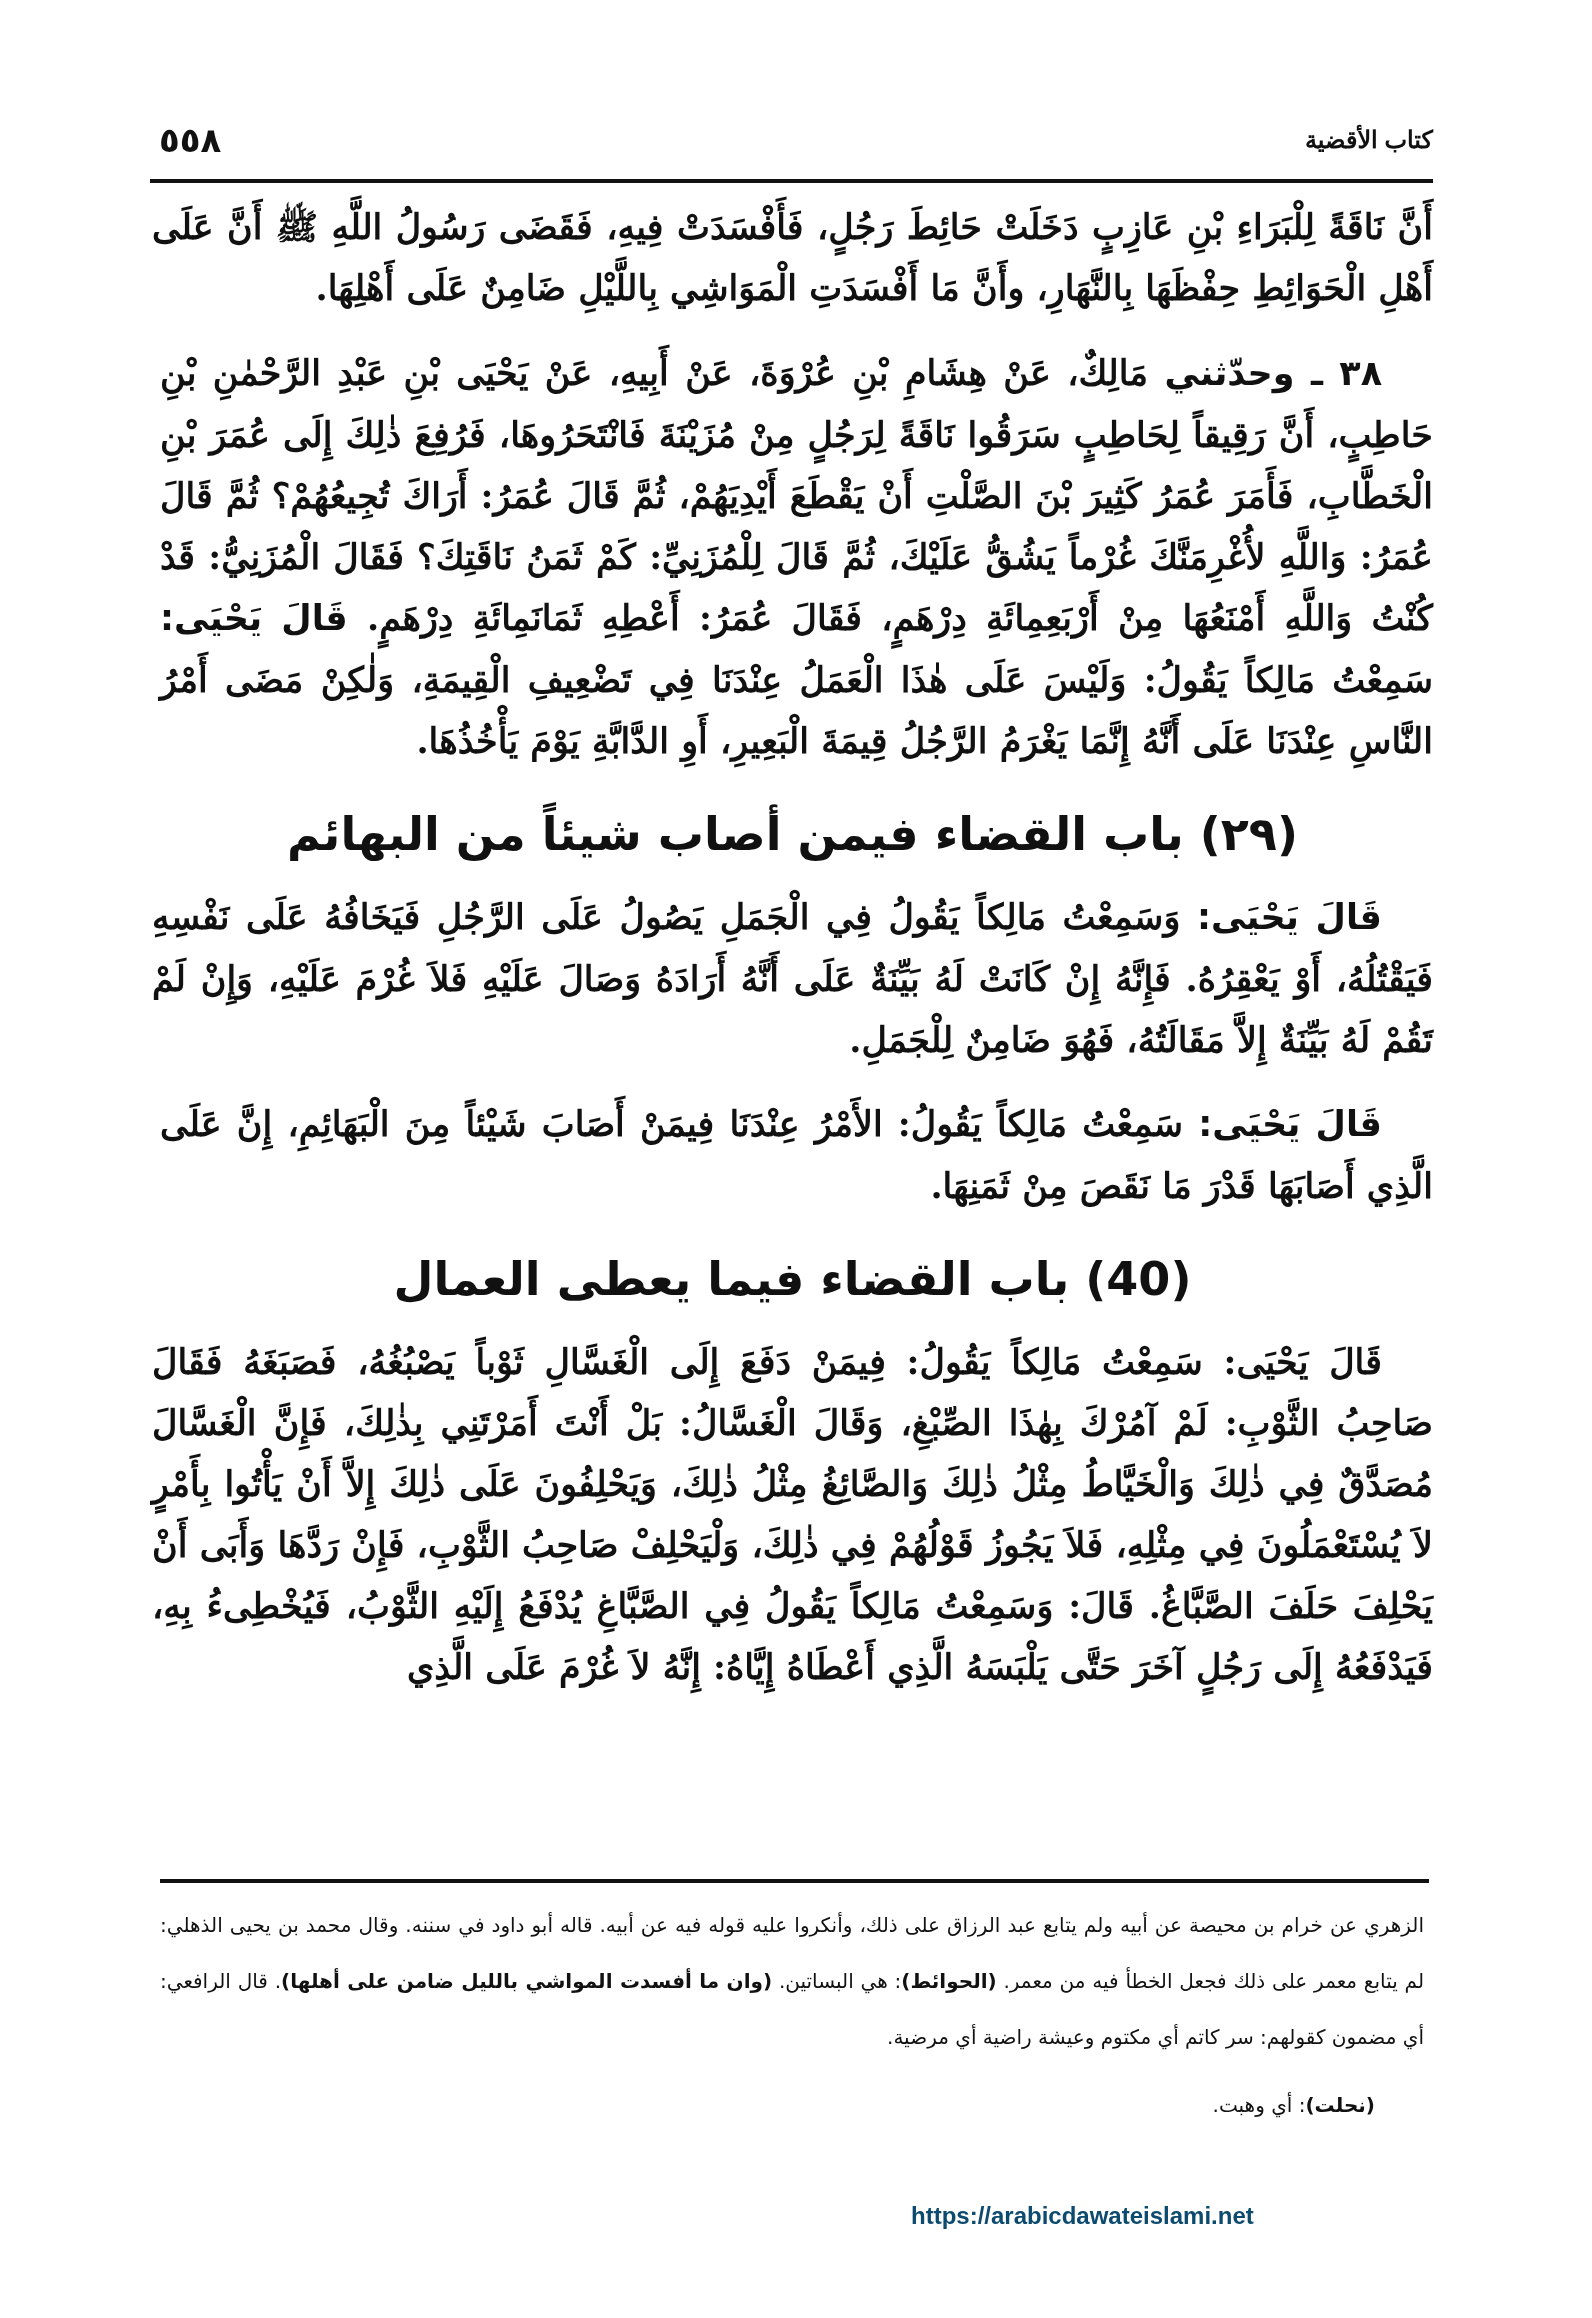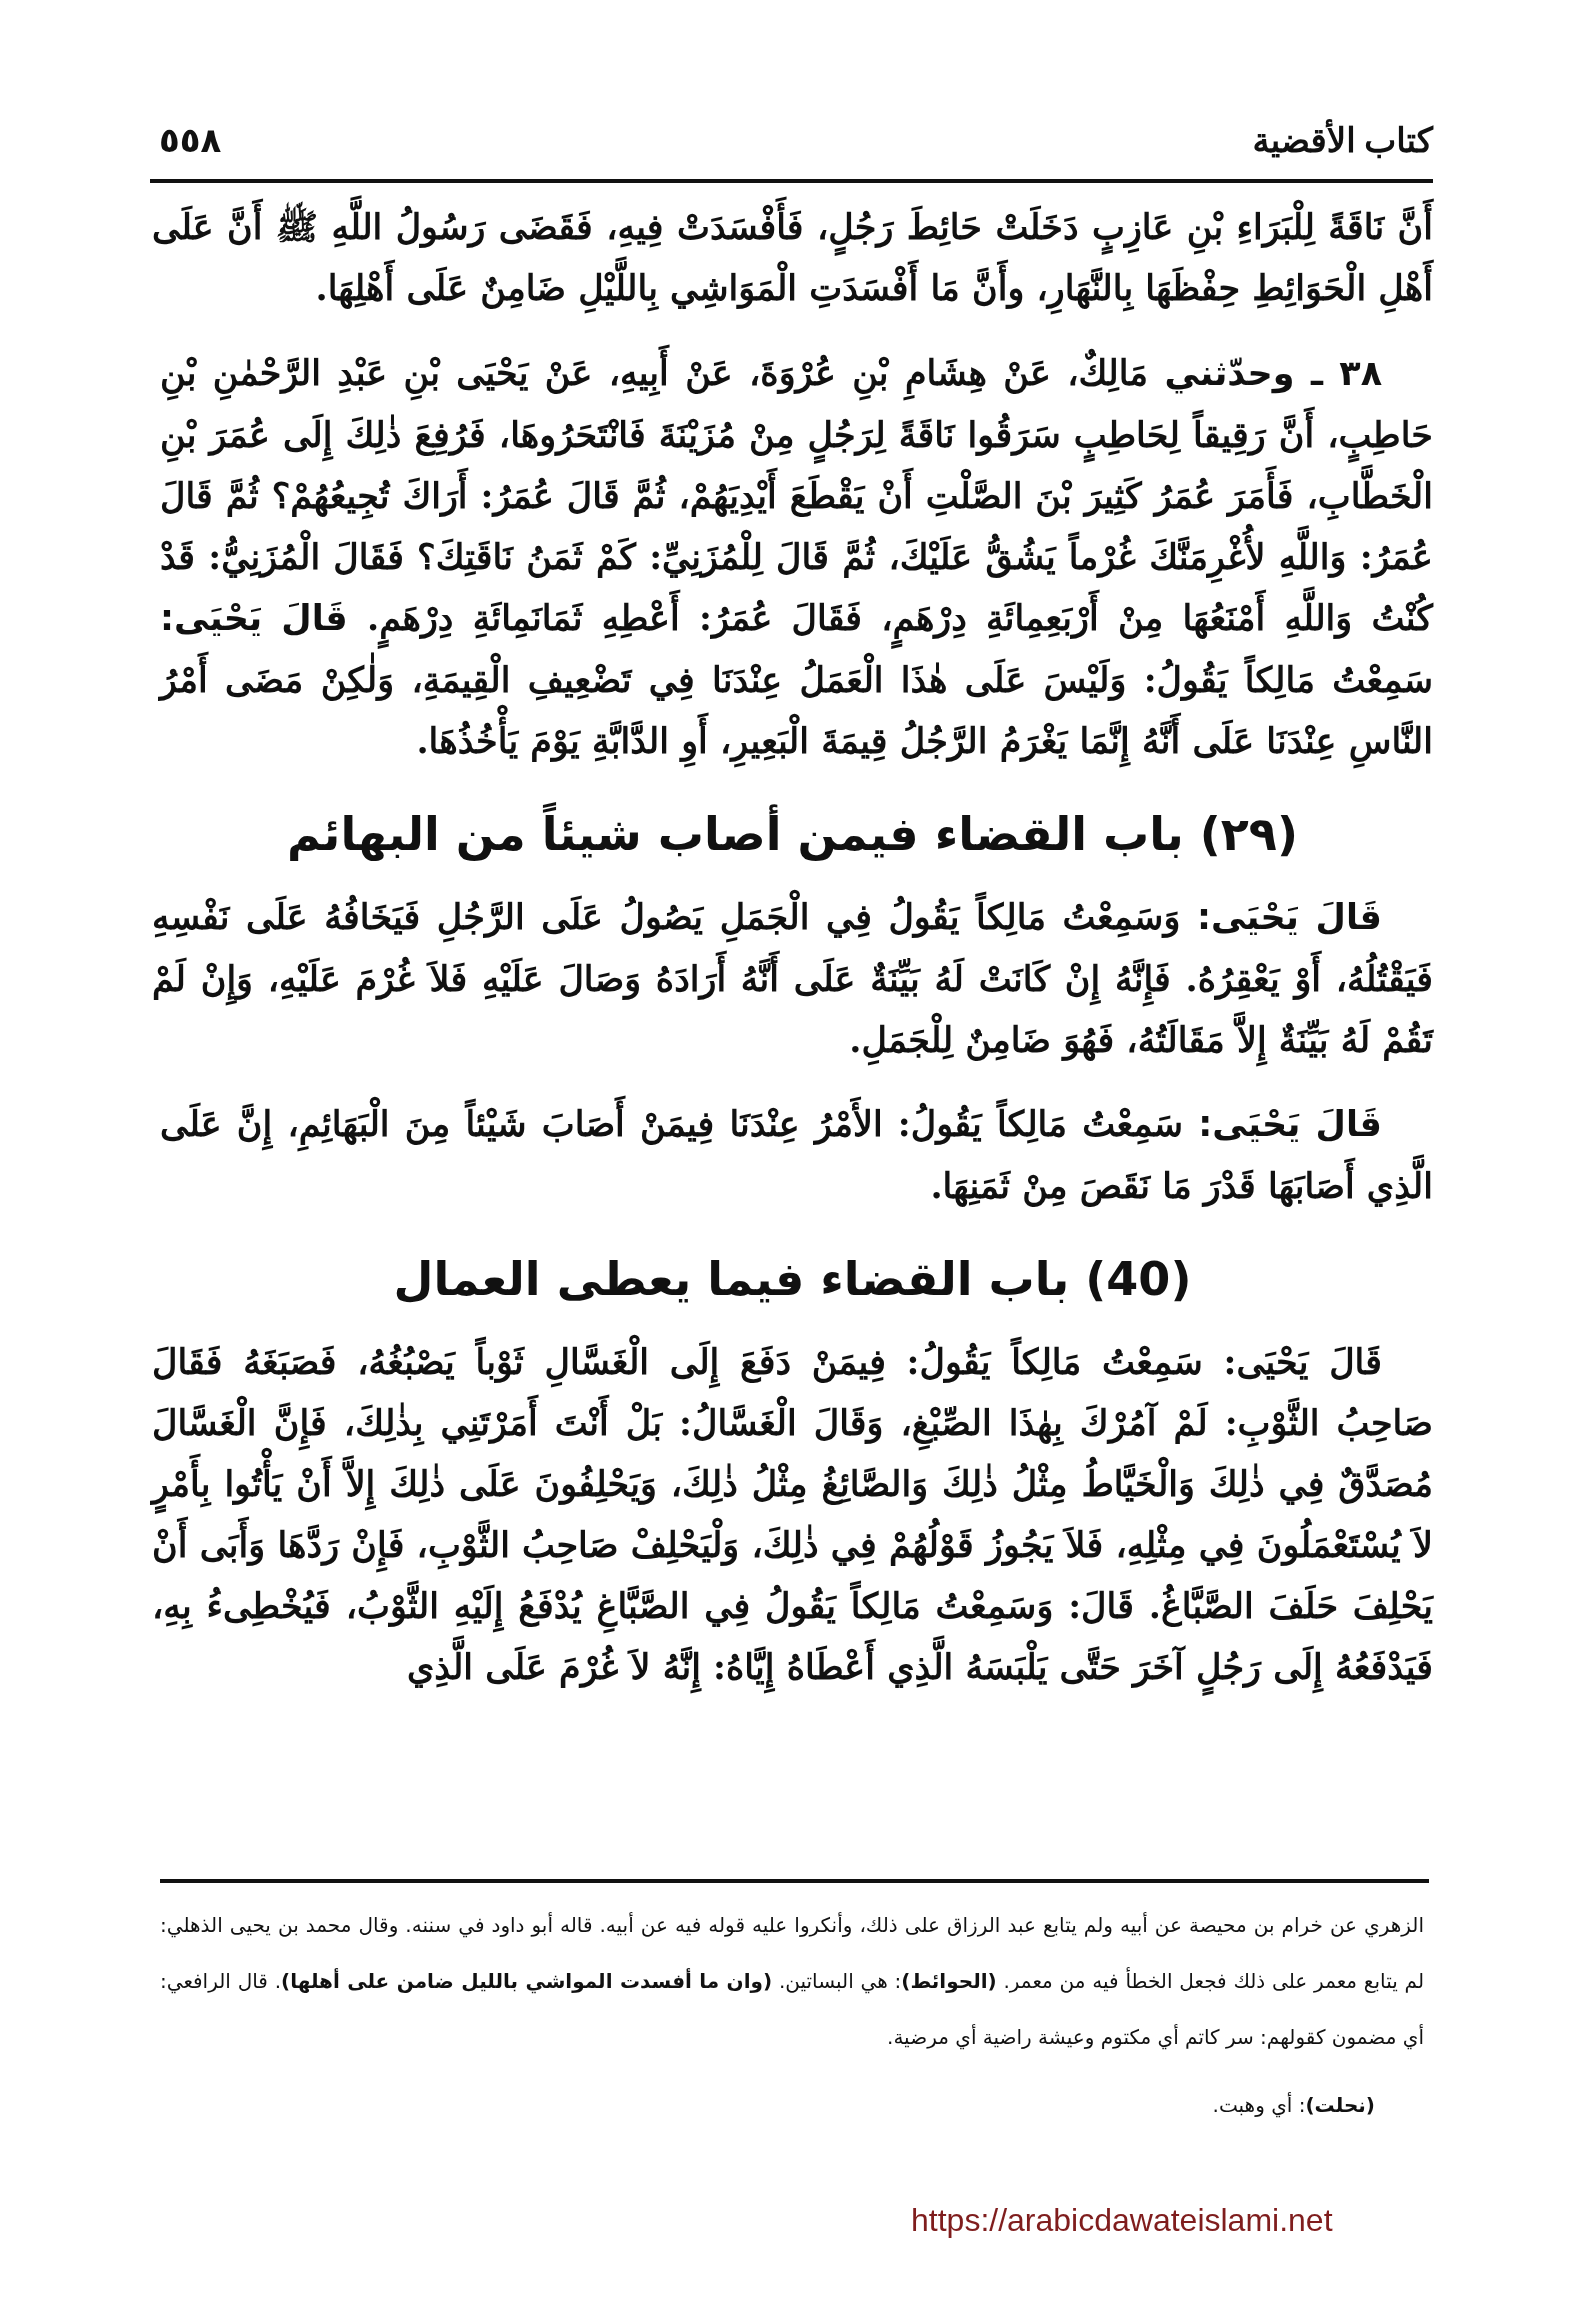--- a/index.html
+++ b/index.html
@@ -2,39 +2,39 @@
 <html style="font-size:13.5px"><head>
 <meta charset="utf-8">
 <style>
   html, body { margin: 0; padding: 0; background: #ffffff; }
   body { width: 1593px; height: 2319px; position: relative; overflow: hidden;
          font-family: "DejaVu Serif", "Liberation Serif", serif; color: #111; }
   .page { position: absolute; left: 0; top: 0; width: 1593px; height: 2299px; }
   .header { position: absolute; left: 159px; right: 160px; top: 110px; height: 59px;
             display: flex; justify-content: space-between; align-items: center; direction: ltr; }
   .header .page-num { font-family: "DejaVu Sans", sans-serif; font-weight: bold; font-size: 34px; }
-  .header .book-title { font-family: Liberation Serif, serif; font-weight: bold; font-size: 34px; direction: rtl; text-align: right; }
+  .header .book-title { font-family: Liberation Sans, sans-serif; font-weight: bold; font-size: 24px; direction: rtl; text-align: right; }
   .rule-top { position: absolute; left: 150px; right: 160px; top: 179px; height: 4.2px; background: #111; }
   .content { position: absolute; left: 152px; right: 160px; top: 196px; direction: rtl;
              text-align: justify; text-align-last: right; }
   .p { font-size: 35px; line-height: 61px; margin: 0; font-weight: bold;
        font-family: "DejaVu Serif", "Liberation Serif", serif; }
   .p + .p { margin-top: 23.6px; margin-left: 8px; }
   .lead { font-family: "DejaVu Sans", sans-serif; font-weight: 900; }
   .indent { text-indent: 51px; }
   .heading { text-align: center; text-align-last: center; font-family: "DejaVu Sans", sans-serif;
              font-weight: bold; font-size: 46px; margin: 34px 0 22px 0; line-height: 59px; }
   .rule-foot { position: absolute; left: 160px; right: 164px; top: 1879px; height: 4.2px; background: #111; }
   .footnotes { position: absolute; left: 160px; right: 169px; top: 1897px; direction: rtl;
                text-align: justify; text-align-last: right; }
   .fn { font-family: "DejaVu Sans", sans-serif; font-size: 20px; line-height: 56px; margin: 0; }
   .fn b { font-weight: 900; }
   .fn-indent { text-indent: 49px; margin-top: 11.8px; }
   .watermark { position: absolute; left: 911px; top: 2202px; font-family: "Liberation Sans", sans-serif;
-               font-size: 32px; color: #7f1d1d; direction: ltr; }
+               font-size: 24px; color: #0c4a6e; direction: ltr; font-weight: bold; }
 </style>
 </head>
 <body>
 
 <div class="page">
 
   <div class="header">
     <span class="page-num">٥٥٨</span>
     <span class="book-title">كتاب الأقضية</span>
   </div>

